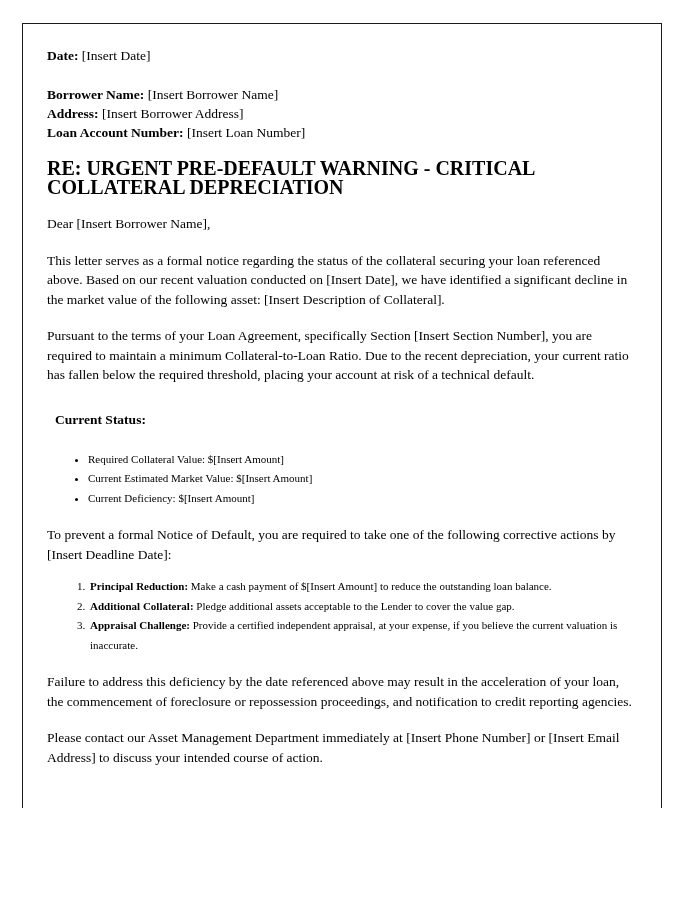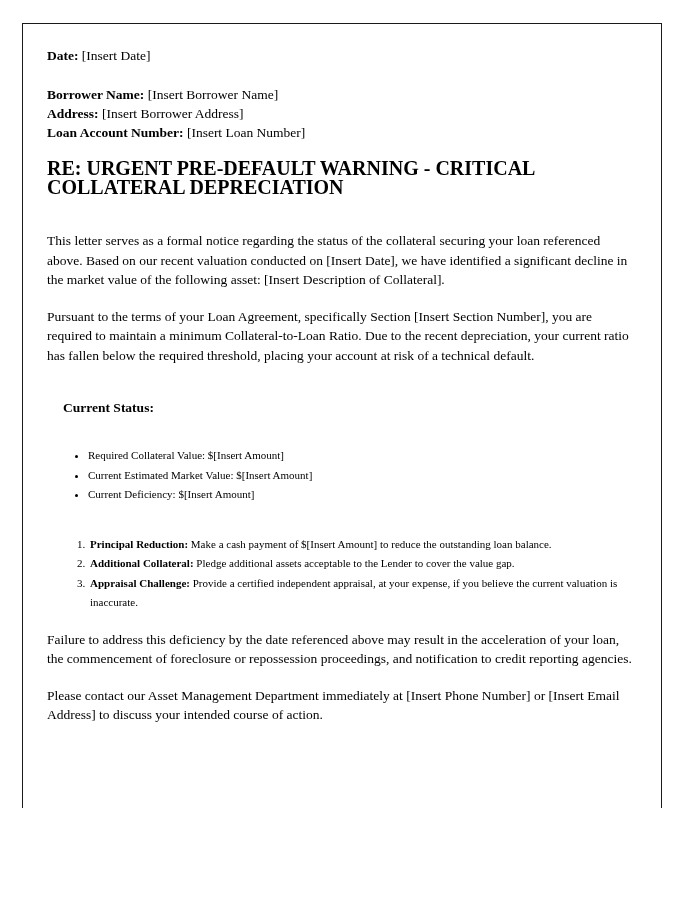--- a/index.html
+++ b/index.html
@@ -46,21 +46,21 @@
   .re-heading {
     font-size: 20px;
     line-height: 19px;
     font-weight: bold;
     margin: 0;
   }
   .status-heading {
     font-size: 13.5px;
     line-height: 19px;
     font-weight: bold;
-    margin: 16px;
+    margin: 8px;
   }
   ul.doc-list, ol.doc-list {
     margin: 0;
     padding-left: 41px;
     font-size: 11px;
     line-height: 19.5px;
   }
   ul.doc-list { list-style-type: disc; }
   ol.doc-list { list-style-type: decimal; }
   ul.doc-list li, ol.doc-list li {
@@ -95,20 +95,21 @@
       <span class="bold">Loan Account Number:</span>
       <span>[Insert Loan Number]</span>
     </div>
 
     <div class="block-gap-md"></div>
 
     <p class="re-heading">RE: URGENT PRE-DEFAULT WARNING - CRITICAL COLLATERAL DEPRECIATION</p>
 
     <div class="block-gap-md"></div>
 
+    <p class="doc-para">Dear [Insert Borrower Name],</p>
 
     <div class="block-gap-md"></div>
 
     <p class="doc-para">This letter serves as a formal notice regarding the status of the collateral securing your loan referenced above. Based on our recent valuation conducted on [Insert Date], we have identified a significant decline in the market value of the following asset: [Insert Description of Collateral].</p>
 
     <div class="block-gap-md"></div>
 
     <p class="doc-para">Pursuant to the terms of your Loan Agreement, specifically Section [Insert Section Number], you are required to maintain a minimum Collateral-to-Loan Ratio. Due to the recent depreciation, your current ratio has fallen below the required threshold, placing your account at risk of a technical default.</p>
 
     <div class="block-gap-md"></div>
@@ -118,20 +119,21 @@
     <div class="block-gap-sm"></div>
 
     <ul class="doc-list">
       <li>Required Collateral Value: $[Insert Amount]</li>
       <li>Current Estimated Market Value: $[Insert Amount]</li>
       <li>Current Deficiency: $[Insert Amount]</li>
     </ul>
 
     <div class="block-gap-md"></div>
 
+    <p class="doc-para">To prevent a formal Notice of Default, you are required to take one of the following corrective actions by [Insert Deadline Date]:</p>
 
     <div class="block-gap-sm"></div>
 
     <ol class="doc-list">
       <li>
         <span class="bold">Principal Reduction:</span><span> Make a cash payment of $[Insert Amount] to reduce the outstanding loan balance.</span>
       </li>
       <li>
         <span class="bold">Additional Collateral:</span><span> Pledge additional assets acceptable to the Lender to cover the value gap.</span>
       </li>

